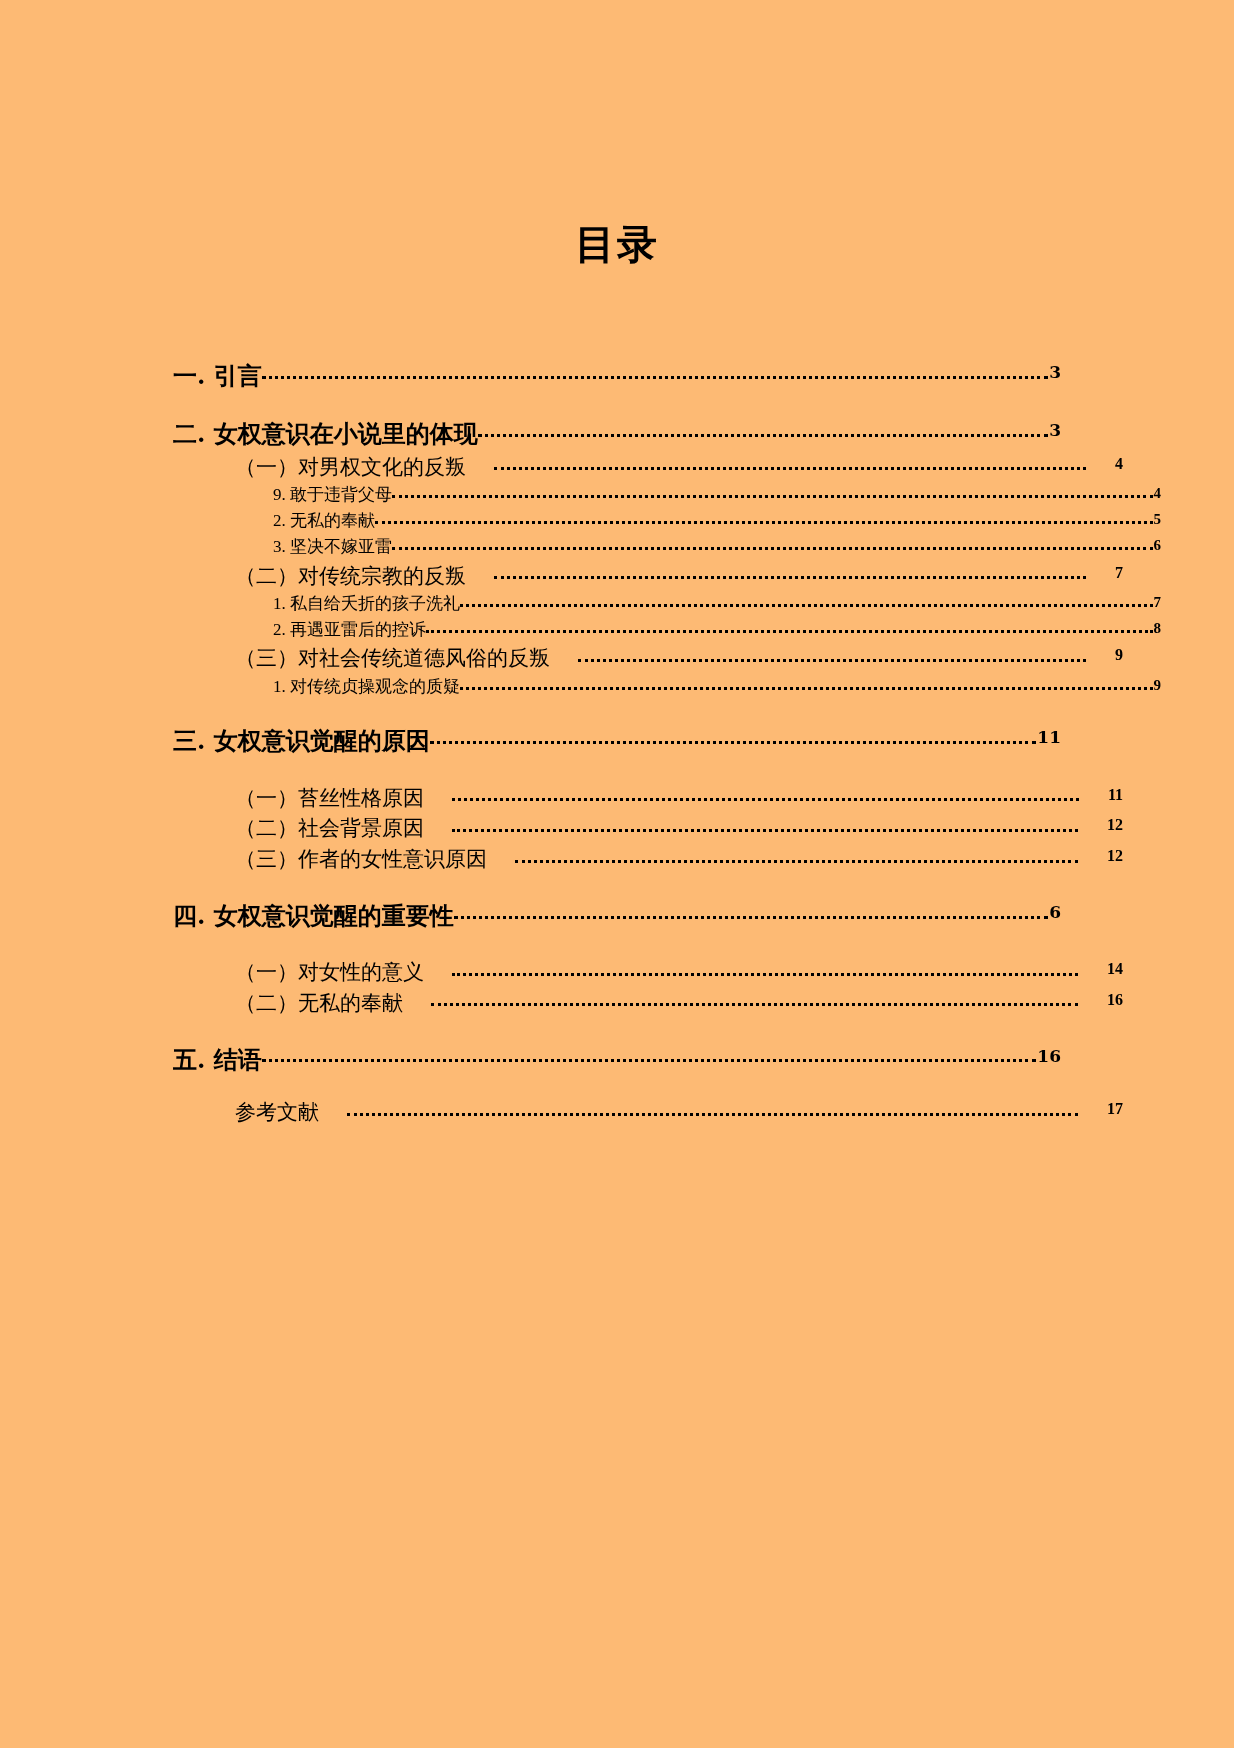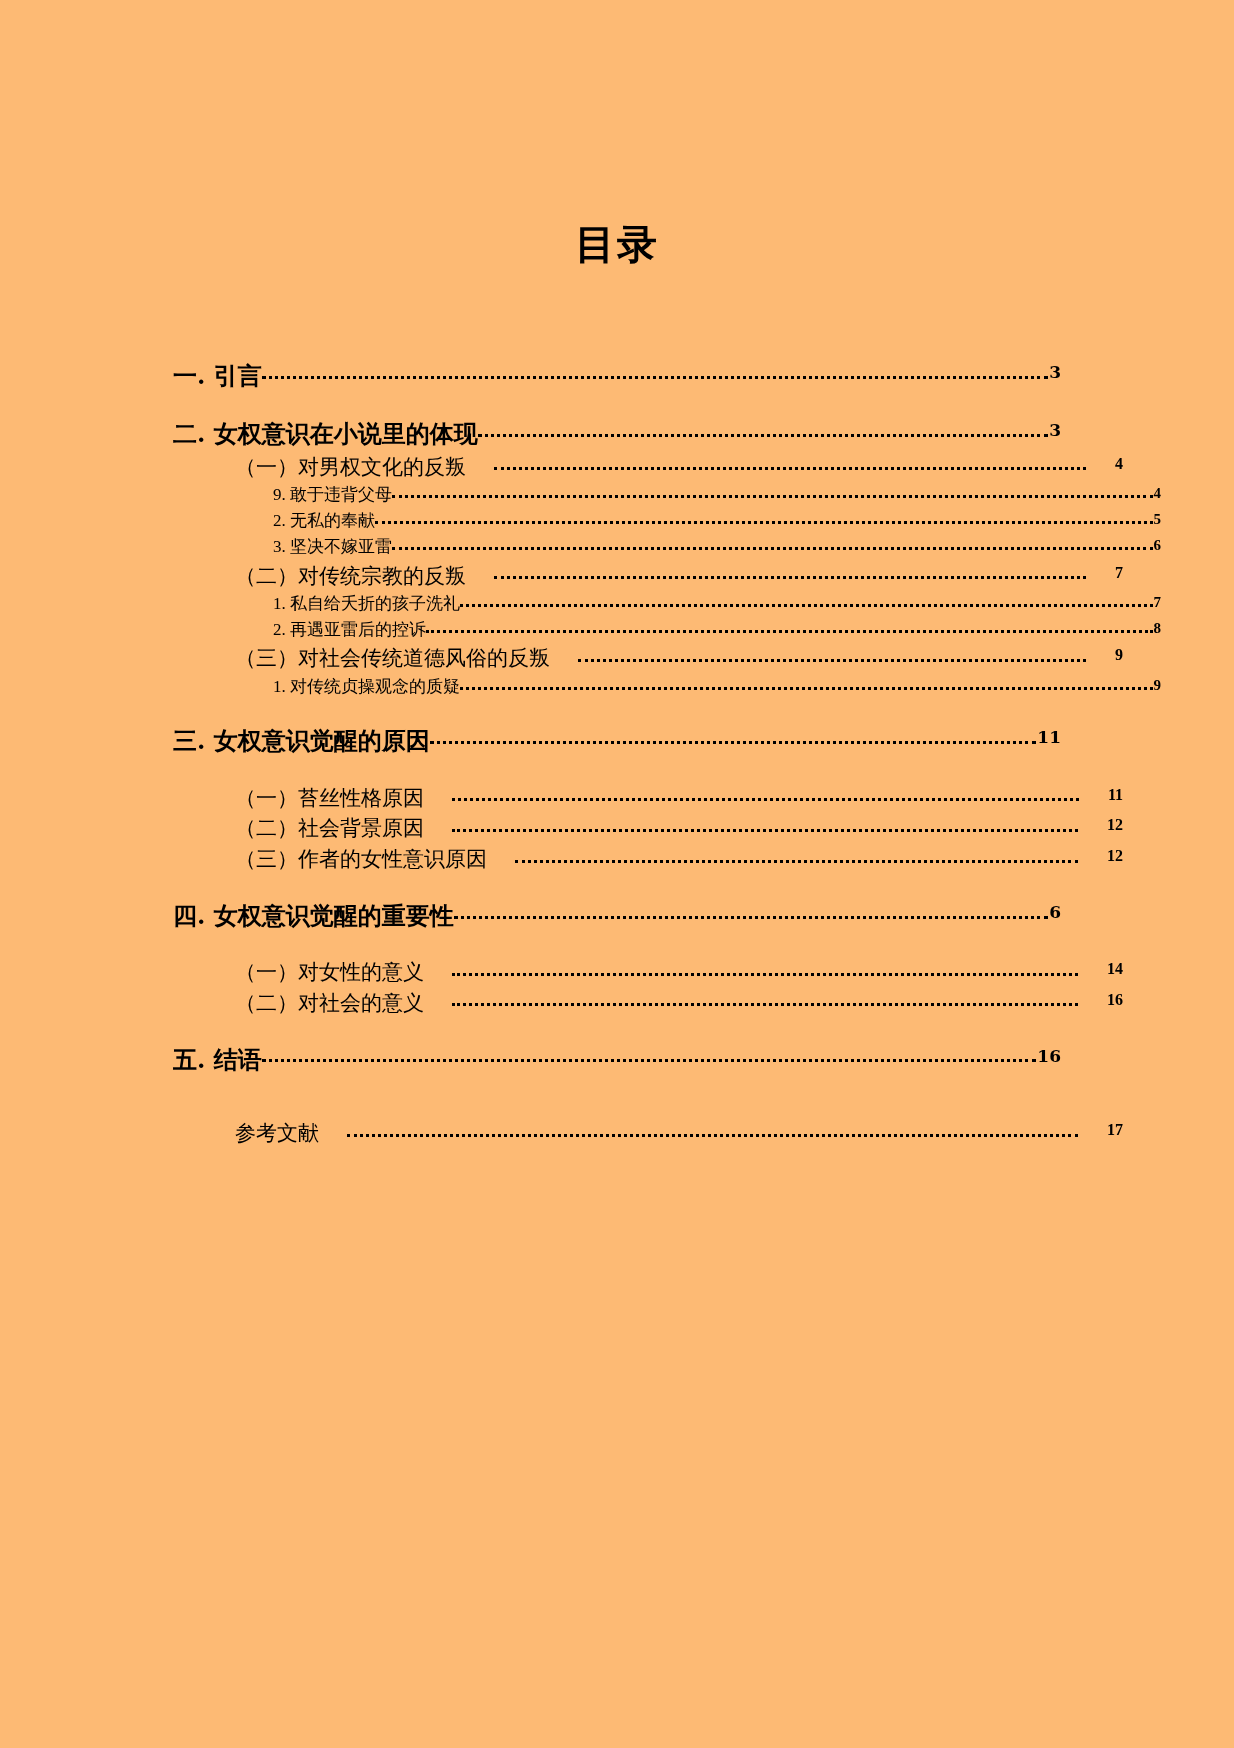--- a/index.html
+++ b/index.html
@@ -95,21 +95,21 @@
   .lvl3 {
     font-size: 17px;
     margin-top: 7px;
     padding-left: 100px;
   }
   .lvl3 .toc-page { font-size: 15px; font-weight: bold; }
   .lvl3 .toc-dots::after { border-bottom-width: 3px; bottom: 0.24em; }
 
   
   .gap-lg { margin-top: 30px; }
-  .gap-xl { margin-top: 47px; }
+  .gap-xl { margin-top: 26px; }
   .gap-sm { margin-top: 6px; }
 </style>
 </head>
 <body>
 
 <div class="page">
   <div class="content">
 
     <h1 class="doc-title">目录</h1>
 
@@ -193,21 +193,21 @@
           <span class="toc-label">四. 女权意识觉醒的重要性</span>
           <span class="toc-dots"></span>
           <span class="toc-page">6</span>
         </div>
         <div class="toc-entry lvl2 gap-lg">
           <span class="toc-label">（一）对女性的意义</span>
           <span class="toc-dots"></span>
           <span class="toc-page">14</span>
         </div>
         <div class="toc-entry lvl2 gap-sm">
-          <span class="toc-label">（二）对社会的意义</span>
+          <span class="toc-label">（二）无私的奉献</span>
           <span class="toc-dots"></span>
           <span class="toc-page">16</span>
         </div>
         <div class="toc-entry lvl1 gap-lg">
           <span class="toc-label">五. 结语</span>
           <span class="toc-dots"></span>
           <span class="toc-page">16</span>
         </div>
         <div class="toc-entry lvl2 gap-xl">
           <span class="toc-label">参考文献</span>

